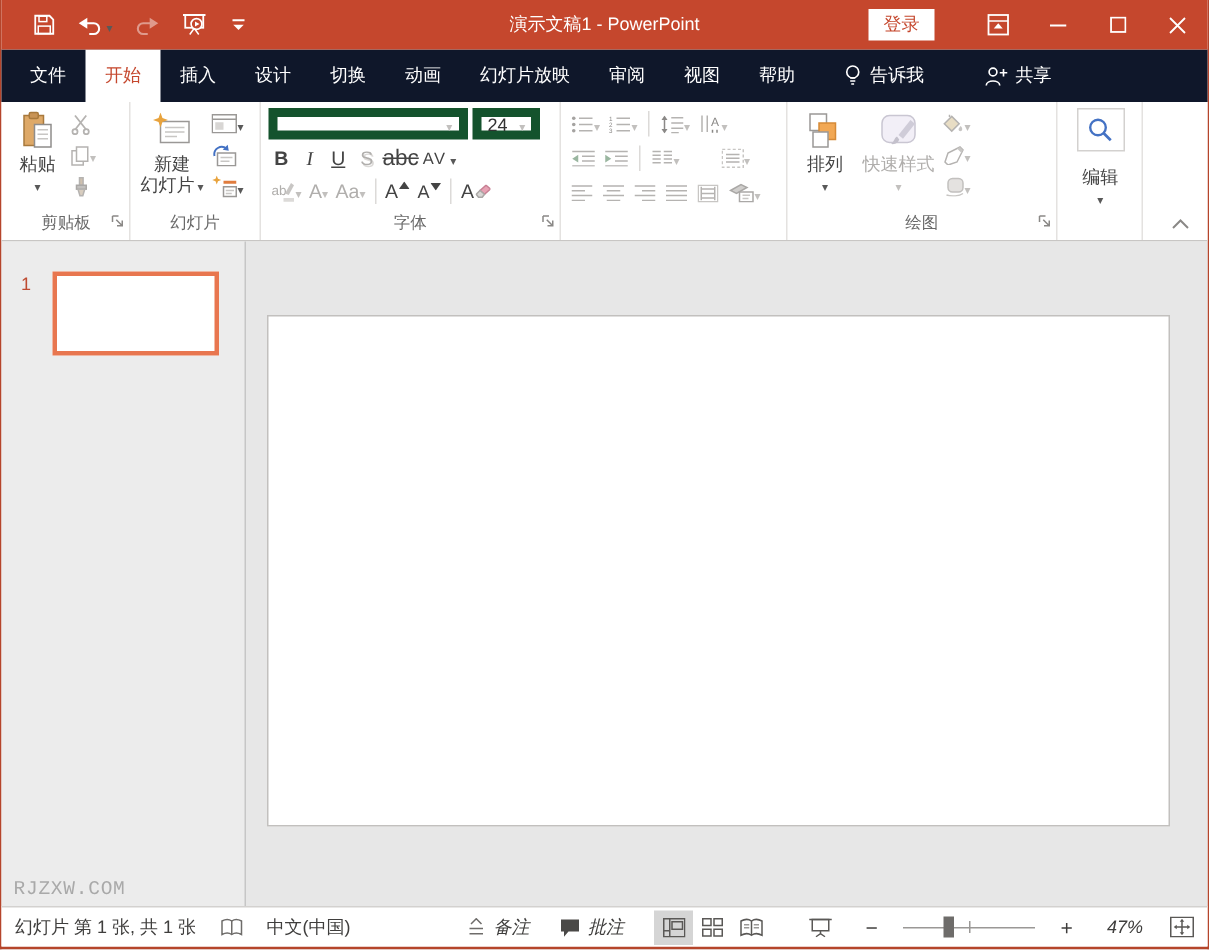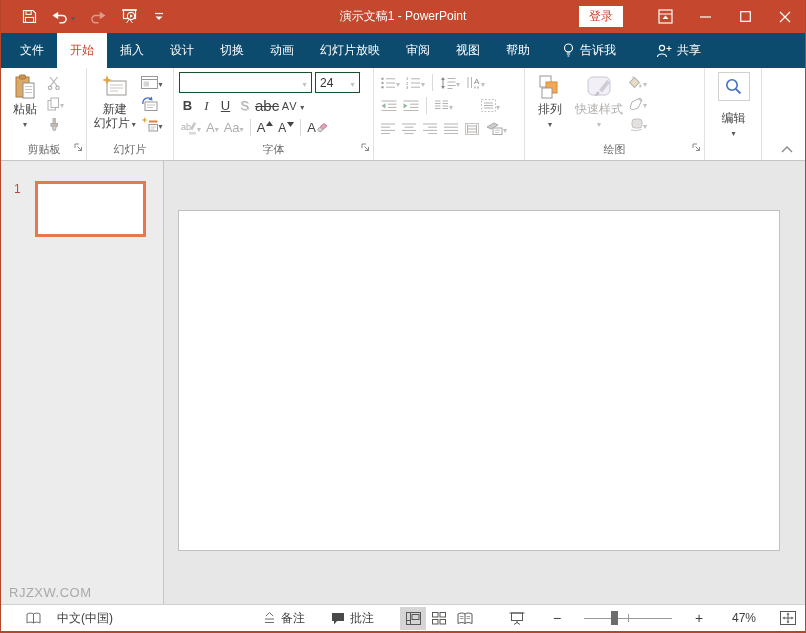--- a/index.html
+++ b/index.html
@@ -11,59 +11,59 @@
   .titlebar { flex:0 0 33px; background:#C5472D; position:relative; display:flex; align-items:center; color:#fff; }
   .qat { display:flex; align-items:center; gap:15px; padding-left:21px; z-index:2; }
   .qat .qbtn { display:flex; align-items:center; }
   .win-title { position:absolute; left:0; right:0; text-align:center; font-size:12px; color:#fff; z-index:1; }
   .tb-right { margin-left:auto; display:flex; align-items:center; z-index:2;padding-left:32px; }
   .login-btn { background:#fff; color:#C5472D; font-size:12px; padding:2px 10px; margin-right:22px; cursor:default; }
   .winctl { width:40px; height:33px; display:flex; align-items:center; justify-content:center; }
   .dim { opacity:.45; }
 
   
-  .tabrow { flex:0 0 35px; background:#0c4a6e; display:flex; align-items:stretch; padding-left:6px; color:#fff; }
+  .tabrow { flex:0 0 35px; background:#0f172a; display:flex; align-items:stretch; padding-left:6px; color:#fff; }
   .tab { padding:0 13px; display:flex; align-items:center; gap:5px; font-size:12px; white-space:nowrap; }
   .tab.selected { background:#fff; color:#C5472D; }
 
   
   .ribbon { flex:0 0 93px; background:#fff; border-bottom:1px solid #c8c6c4; display:flex; position:relative; padding-left:1px; }
   .rgroup { display:flex; flex-direction:column; border-right:1px solid #e4e2e0; }
   .rg-body { flex:1; display:flex; padding:3px 2px 0 3px; }
   .rg-label { height:19px; font-size:11px; color:#696969; text-align:center; line-height:16px; position:relative; }
   .launcher { position:absolute; right:3px; top:2px; }
   .bigbtn { display:flex; flex-direction:column; align-items:center; padding-top:1px; }
   .bicon { height:30px; display:flex; align-items:center; justify-content:center; }
   .blabel { line-height:14px; font-size:12px; white-space:nowrap; }
   .gray-t { color:#b0aeac; }
   .minicol { display:flex; flex-direction:column; padding-top:1px; }
   .sbtn { height:21px; display:flex; align-items:center; padding:0 2px; }
   .dd::after { content:"▾"; font-size:8px; color:#595959; line-height:8px; }
   .dd.dimdd::after { color:#c2c0be; }
   .vdiv { width:1px; height:17px; background:#dcdad8; margin:0 3px; align-self:center; }
   .lbtn { min-width:17px; height:20px; display:flex; align-items:center; justify-content:center; font-size:13px; }
 
-  .combo { border:1px solid #14532d; background:#fff; height:21px; display:flex; align-items:center; }
+  .combo { border:6px solid #14532d; background:#fff; height:21px; display:flex; align-items:center; }
   .combo .cval { flex:1; padding:0 4px; font-size:12px; color:#333; }
   .font-row { display:flex; align-items:center; height:21px; padding:0 2px; }
 
   
   .workspace { flex:1 1 auto; display:flex; min-height:0; }
   .panel { width:163px; background:#ececec; border-right:1px solid #c6c6c6; position:relative; padding-top:20px; }
   .thumb-row { display:flex; align-items:flex-start; padding-left:13px; }
   .thumb-num { width:21px; color:#BE4B31; font-size:12px; padding-top:1px; }
   .thumbnail { width:111px; height:56px; background:#fff; border:3px solid #E8764F; }
-  .watermark { position:absolute; left:8px; bottom:4px; color:#a9a9a9; font-size:13px; letter-spacing:.5px; }
+  .watermark { position:absolute; left:8px; bottom:4px; color:#a9a9a9; font-size:13px; letter-spacing:.5px;font-family:Liberation Mono, monospace; }
   .editor { flex:1; background:#e7e7e7; position:relative; }
   .slide { position:absolute; left:14px; top:49px; width:602px; height:341px; background:#fff; border:1px solid #c2c0be; }
 
   
   .statusbar { flex:0 0 27px; background:#fff; border-top:1px solid #d3d1cf; display:flex; align-items:center; padding:0 9px; font-size:12px; color:#3f3e3d; }
   .sb-item { display:flex; align-items:center; gap:5px; }
-  .sb-right { margin-left:auto; display:flex; align-items:center; gap:20px; }
+  .sb-right { margin-left:auto; display:flex; align-items:center; gap:14px;font-style:italic; }
   .vbtn { width:26px; height:23px; display:flex; align-items:center; justify-content:center; }
   .vbtn.active { background:#d5d5d5; }
   .zoomslider { width:88px; height:20px; position:relative; }
   .zs-track { position:absolute; left:0; right:0; top:9.5px; height:1px; background:#9a9896; }
   .zs-tick { position:absolute; left:50%; top:6px; width:1px; height:8px; background:#9a9896; }
   .zs-handle { position:absolute; left:27px; top:3px; width:7px; height:14px; background:#6e6c6a; }
   .zbtn { width:14px; text-align:center; font-size:14px; color:#3f3e3d; }
   svg { display:block; }
 </style>
 </head>
@@ -611,20 +611,23 @@
         <span class="thumbnail"></span>
       </div>
       <span class="watermark">RJZXW.COM</span>
     </div>
     <div class="editor">
       <div class="slide"></div>
     </div>
   </div>
 
   <div class="statusbar">
+    <span class="sb-item">
+      <span>幻灯片 第 1 张, 共 1 张</span>
+    </span>
     <span class="sb-item" style="margin-left:16px">
       <span>
         <svg width="15" height="13" viewBox="0 0 15 13">
             <path d="M1 2 c2.2-1.2 4.8-1.2 6.5 0 c1.7-1.2 4.3-1.2 6.5 0 v9 c-2.2-1.2-4.8-1.2-6.5 0 c-1.7-1.2-4.3-1.2-6.5 0 z" fill="#fff" stroke="#6e6c6a"></path>
             <path d="M7.5 2 v9" stroke="#6e6c6a"></path>
           </svg>
       </span>
     </span>
     <span class="sb-item" style="margin-left:16px">
       <span>中文(中国)</span>

